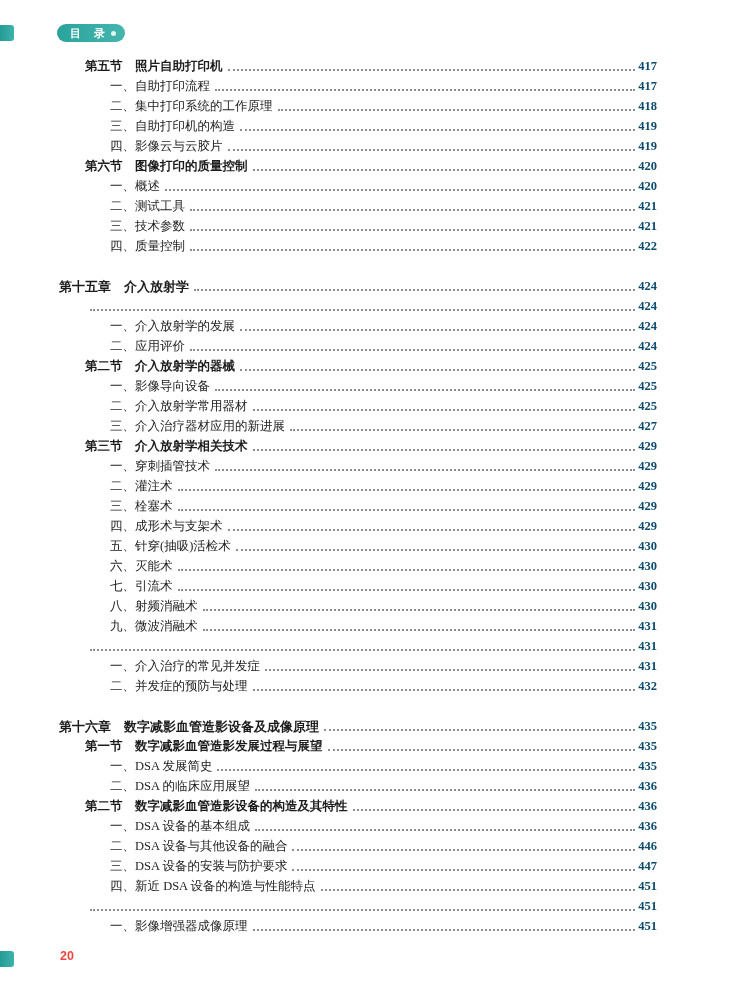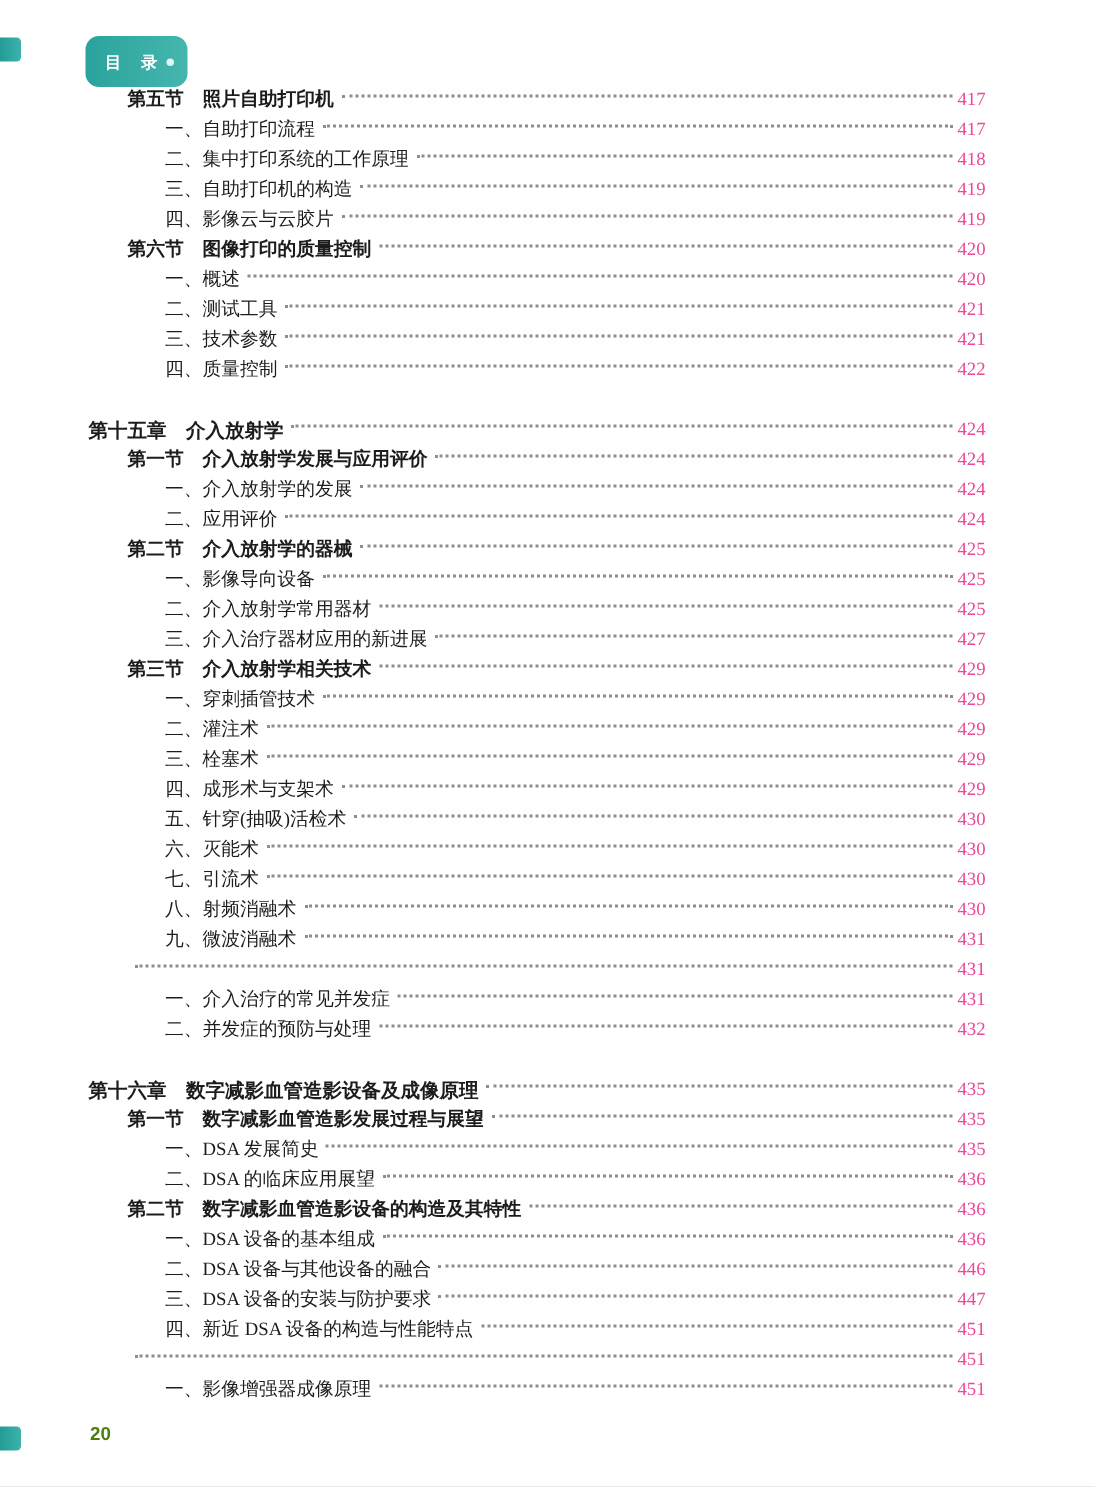--- a/index.html
+++ b/index.html
@@ -16,42 +16,42 @@
   
   .edge-tab{
     position:absolute;left:0;width:14px;height:16px;
     background:linear-gradient(to right,#239c95,#3db2aa);
     border-radius:0 3px 3px 0;
   }
   .edge-tab.top{top:25px;}
   .edge-tab.bottom{top:951px;}
   .header-badge{
     position:absolute;left:57px;top:24px;
-    height:34px;
+    height:18px;
     background:linear-gradient(to right,#2aa39c,#45b6ae);
     border-radius:9px;
     color:#fff;
     display:flex;align-items:center;
     padding:0 9px 0 13px;
     font-family:"Liberation Sans","DejaVu Sans",sans-serif;
     font-size:11px;font-weight:bold;
     letter-spacing:5px;
     box-sizing:border-box;
   }
   .header-badge .dot{
     display:inline-block;width:5px;height:5px;border-radius:50%;
     background:rgba(255,255,255,.85);
     margin-left:1px;
   }
   
   .toc{
     position:absolute;left:59px;right:73px;top:56px;
   }
   .row{
-    display:flex;align-items:center;
+    display:flex;align-items:flex-end;
     height:20px;
     font-size:12.5px;
     line-height:19px;
     white-space:nowrap;
   }
   .row.gap-before{margin-top:20px;}
   .level-chapter{
     font-family:"Liberation Sans","DejaVu Sans",sans-serif;
     font-weight:700;font-size:13px;
   }
@@ -66,28 +66,28 @@
   .label{flex:0 0 auto;}
   .leader{
     flex:1 1 auto;
     border-bottom:2px dotted #8d8d8d;
     margin:0 3px 5px 5px;
     min-width:16px;
   }
   .pagenum{
     flex:0 0 auto;
     font-family:"Liberation Serif","DejaVu Serif",serif;
-    font-weight:400;font-size:12.5px;
-    color:#ec4899;
+    font-weight:700;font-size:12.5px;
+    color:#0c4a6e;
   }
   
   .footer-page{
     position:absolute;left:60px;top:949px;
     font-family:"Liberation Sans","DejaVu Sans",sans-serif;
-    font-size:12.5px;font-weight:600;color:#4d7c0f;
+    font-size:12.5px;font-weight:600;color:#ef4444;
   }
 </style>
 </head>
 <body>
 
 <div class="page">
 
   <span class="edge-tab top"></span>
 
   <div class="header-badge">
@@ -145,21 +145,20 @@
     <span class="label">四、质量控制</span>
     <span class="leader"></span>
     <span class="pagenum">422</span>
   </div>
       <div class="row level-chapter gap-before">
     <span class="label">第十五章　介入放射学</span>
     <span class="leader"></span>
     <span class="pagenum">424</span>
   </div>
       <div class="row level-section">
-    <span class="label">第一节　介入放射学发展与应用评价</span>
     <span class="leader"></span>
     <span class="pagenum">424</span>
   </div>
       <div class="row level-item">
     <span class="label">一、介入放射学的发展</span>
     <span class="leader"></span>
     <span class="pagenum">424</span>
   </div>
       <div class="row level-item">
     <span class="label">二、应用评价</span>

